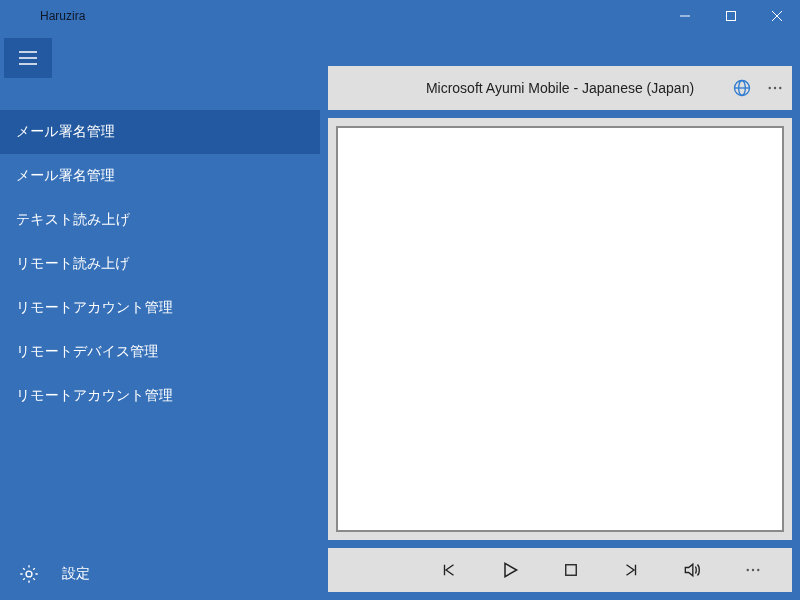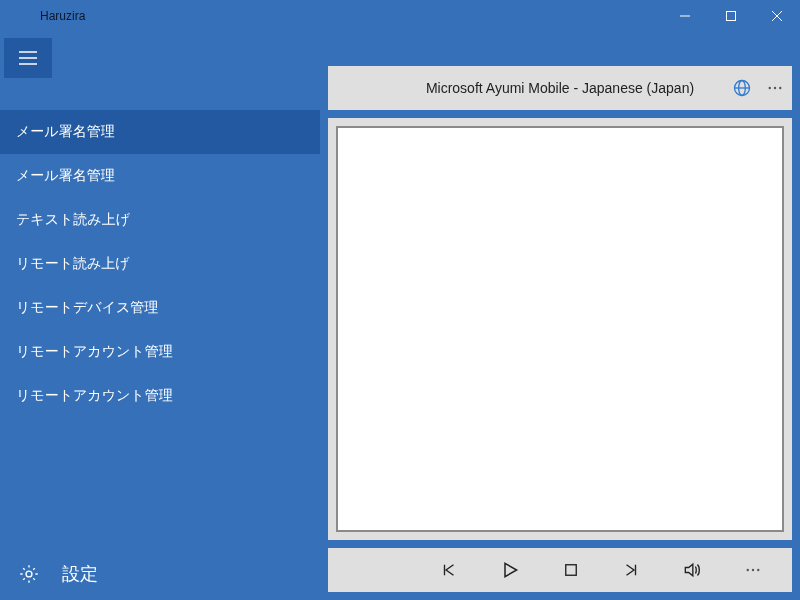--- a/index.html
+++ b/index.html
@@ -17,21 +17,21 @@
   .app-body { height: 568px; display: flex; }
 
   
   .sidebar { width: 320px; background: #3670b9; display: flex; flex-direction: column; }
   .hamburger { width: 48px; height: 40px; background: #2259a1; display: flex; align-items: center; justify-content: center; margin: 6px 0 0 0; }
   .hamburger-wrap { padding-left: 4px; }
   .nav { margin-top: 32px; flex: 1; }
   .nav-item { height: 44px; display: flex; align-items: center; padding-left: 16px; font-size: 14px; color: #fff; cursor: default; }
   .nav-item.selected { background: #2259a1; }
   .sidebar-footer { height: 52px; display: flex; align-items: center; padding-left: 18px; gap: 22px; }
-  .settings-label { font-size: 18px; font-family: Liberation Serif, serif; }
+  .settings-label { font-size: 14px; font-family: Liberation Serif, serif; }
 
   
   .main { flex: 1; background: #3670b9; position: relative; padding: 34px 8px 8px 8px; display: flex; flex-direction: column; }
   .voice-bar { height: 44px; background: #dfdfdf; color: #333; display: flex; align-items: center; justify-content: center; position: relative; }
   .voice-label { font-size: 14px; color: #222; }
   .voice-right { position: absolute; right: 8px; display: flex; align-items: center; gap: 14px; }
   .globe { color: #2f7bd1; }
   .text-area-wrap { background: #dfdfdf; padding: 8px; margin-top: 8px; flex: 1; }
   .text-area-border { border: 2px solid #8a8a8a; background: #fff; width: 100%; height: 100%; padding: 2px; }
   .text-area { width: 100%; height: 100%; border: none; outline: none; resize: none; font-size: 14px; background: #fff; }
@@ -86,24 +86,24 @@
       <div class="nav-item">
         <span>メール署名管理</span>
       </div>
       <div class="nav-item">
         <span>テキスト読み上げ</span>
       </div>
       <div class="nav-item">
         <span>リモート読み上げ</span>
       </div>
       <div class="nav-item">
-        <span>リモートデバイス管理</span>
+        <span>リモートアカウント管理</span>
       </div>
       <div class="nav-item">
-        <span>リモートアカウント管理</span>
+        <span>リモートデバイス管理</span>
       </div>
       <div class="nav-item">
         <span>リモートアカウント管理</span>
       </div>
     </div>
     <div class="sidebar-footer">
       <span class="icon">
         <svg width="22" height="22" viewBox="0 0 24 24" fill="none" stroke="#fff" stroke-width="1.5">
           <circle cx="12" cy="12" r="3.2"></circle>
           <path d="M12 2.5v2.5M12 19v2.5M21.5 12h-2.5M5 12H2.5M18.4 5.6l-1.8 1.8M7.4 16.6l-1.8 1.8M18.4 18.4l-1.8-1.8M7.4 7.4 5.6 5.6"></path>

